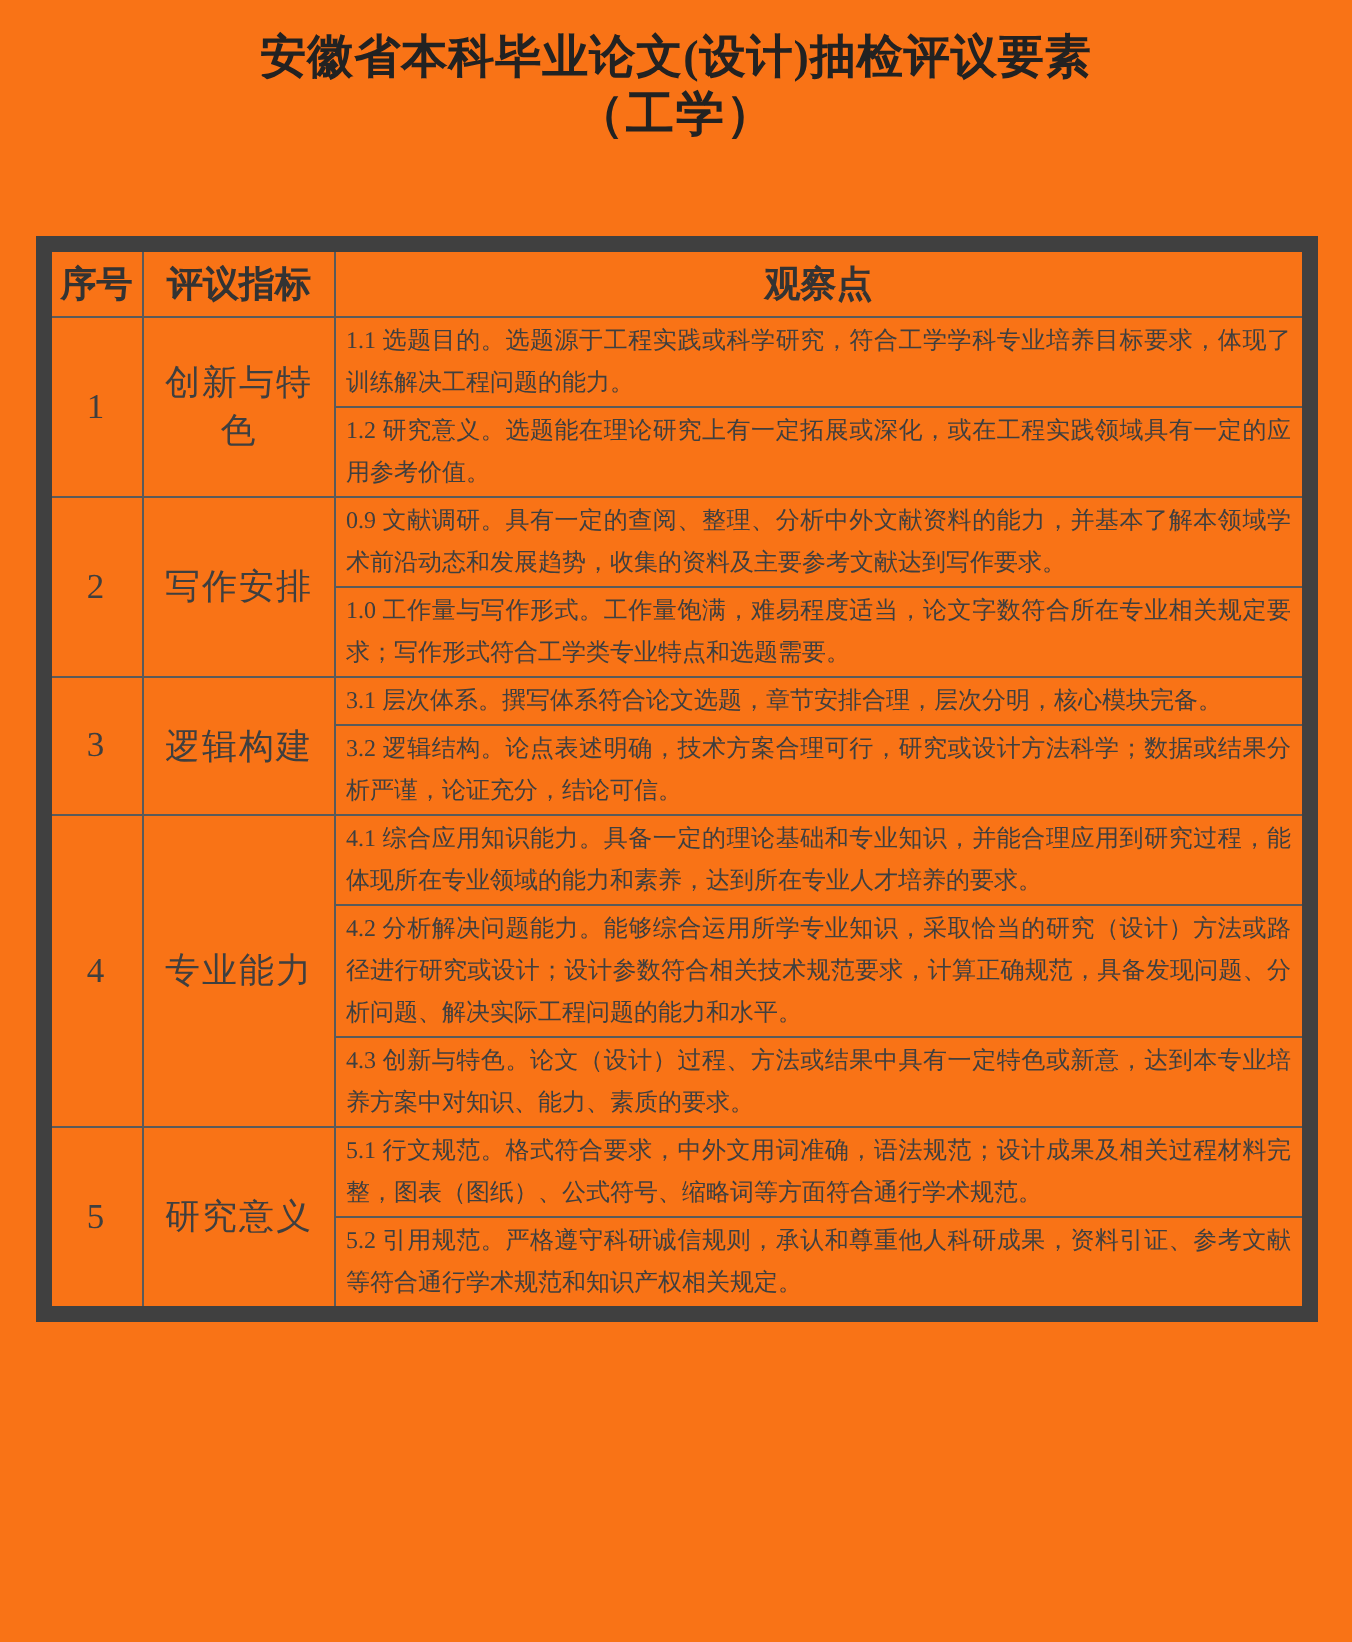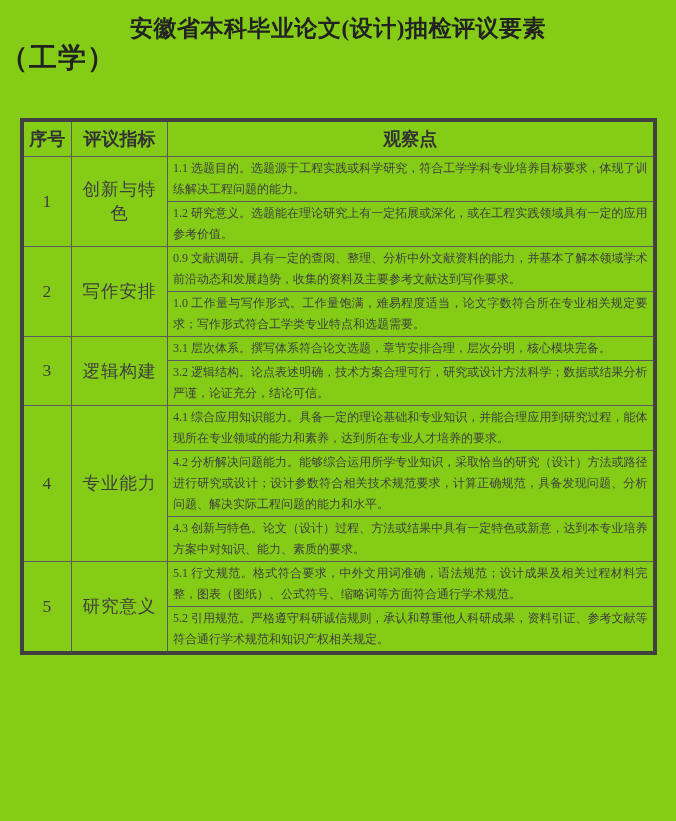--- a/index.html
+++ b/index.html
@@ -1,48 +1,49 @@
 <!DOCTYPE html>
 <html><head>
 <meta charset="utf-8">
 <style>
   html,body { margin:0; padding:0; background:#ffffff; }
   .page {
     position:relative;
     width:676px; height:821px;
     box-sizing:border-box;
     padding-top:8px;
-    background:#84cc16;
+    background:#f97316;
     font-family:"Liberation Serif","DejaVu Serif",serif;
     color:#3f3f3f;
     overflow:hidden;
   }
   .doc-title {
     margin:6px 0 0 0;
     font-size:23px;
     line-height:30px;
     font-weight:bold;
     text-align:center;
     color:#222222;
     letter-spacing:0.5px;
   }
   .doc-subtitle {
     margin:0;
-    font-size:28px;
+    font-size:24px;
     line-height:28px;
     font-weight:bold;
+    text-align:center;
     color:#222222;
     letter-spacing:1px;
   }
   table.review-table {
     border-collapse:collapse;
     table-layout:fixed;
     width:633px;
     margin:46px auto 0 auto;
-    border:4px solid #404040;
+    border:8px solid #404040;
   }
   .review-table th, .review-table td {
     border:1px solid #5a5a5a;
     box-sizing:border-box;
     vertical-align:middle;
   }
   .review-table th {
     font-size:18px;
     font-weight:bold;
     color:#333333;

